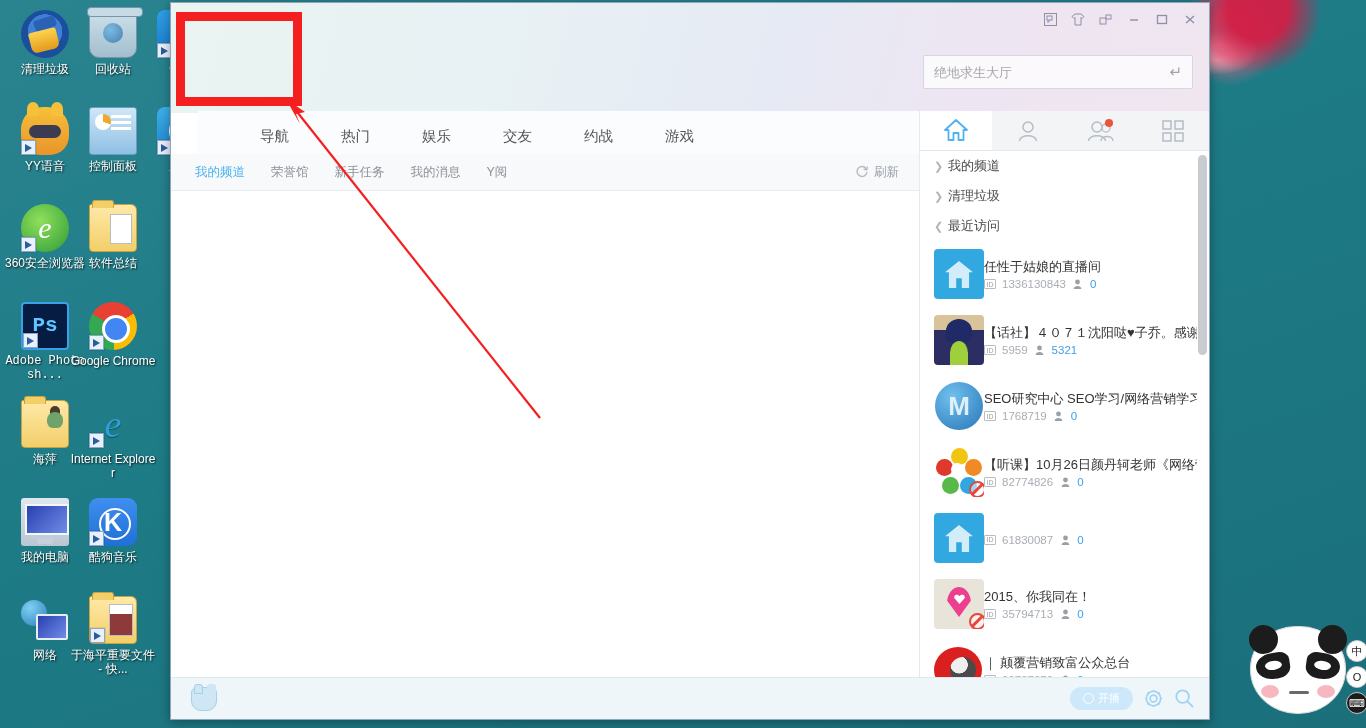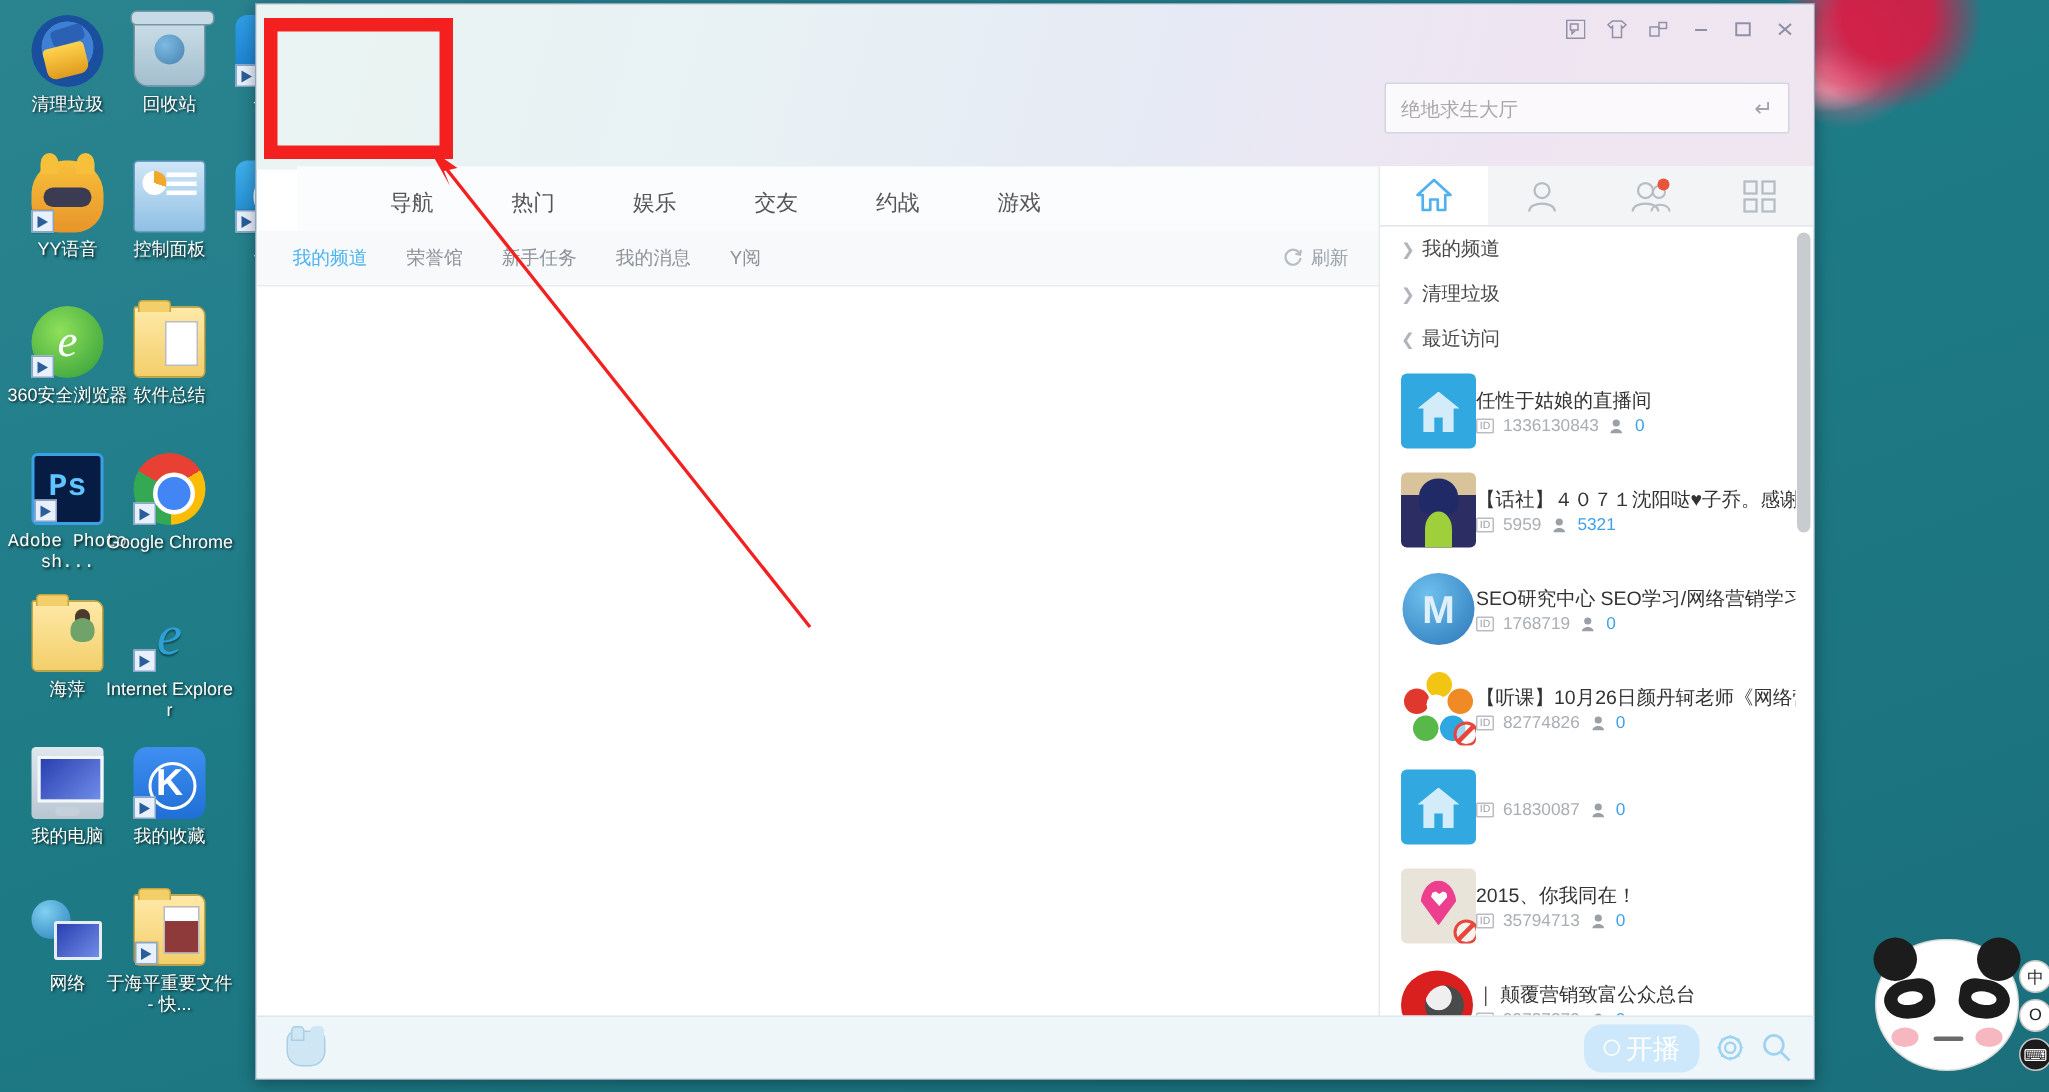--- a/index.html
+++ b/index.html
@@ -237,21 +237,21 @@
     border-radius:6px 6px 10px 10px; position:relative;
   }
   #mascot-btn::before {
     content:""; position:absolute; left:2px; top:-4px; width:7px; height:8px;
     background:#cfe6f5; border:1px solid #a8cfe6; border-radius:3px 3px 0 0;
     box-shadow:13px 0 0 #cfe6f5;
   }
   #bottom-right { margin-left:auto; display:flex; align-items:center; gap:10px; margin-right:16px; }
   #live-btn {
     display:flex; align-items:center; gap:4px;
-    background:#cde8fb; color:#fff; font-size:18px;
+    background:#cde8fb; color:#fff; font-size:11px;
     padding:4px 13px; border-radius:12px; cursor:pointer;
   }
   #live-btn .dot {
     width:11px;height:11px;border-radius:50%;border:1.5px solid #fff;
     display:inline-block;position:relative;
   }
   .bico { color:#9fd3f2; cursor:pointer; display:flex; }
 
   
   #right-panel {
@@ -491,21 +491,21 @@
     </div>
 
     <div class="dicon" style="left:2px;top:492px;">
       <span class="glyph art-pc"></span>
       <span class="cap">我的电脑</span>
     </div>
     <div class="dicon" style="left:70px;top:492px;">
       <span class="glyph art-kugou">
           <i class="shortcut-arrow"></i>
         </span>
-      <span class="cap">我的收藏</span>
+      <span class="cap">酷狗音乐</span>
     </div>
 
     <div class="dicon" style="left:2px;top:590px;">
       <span class="glyph art-net"></span>
       <span class="cap">网络</span>
     </div>
     <div class="dicon" style="left:70px;top:590px;">
       <span class="glyph art-folder-img">
           <i class="shortcut-arrow"></i>
         </span>

